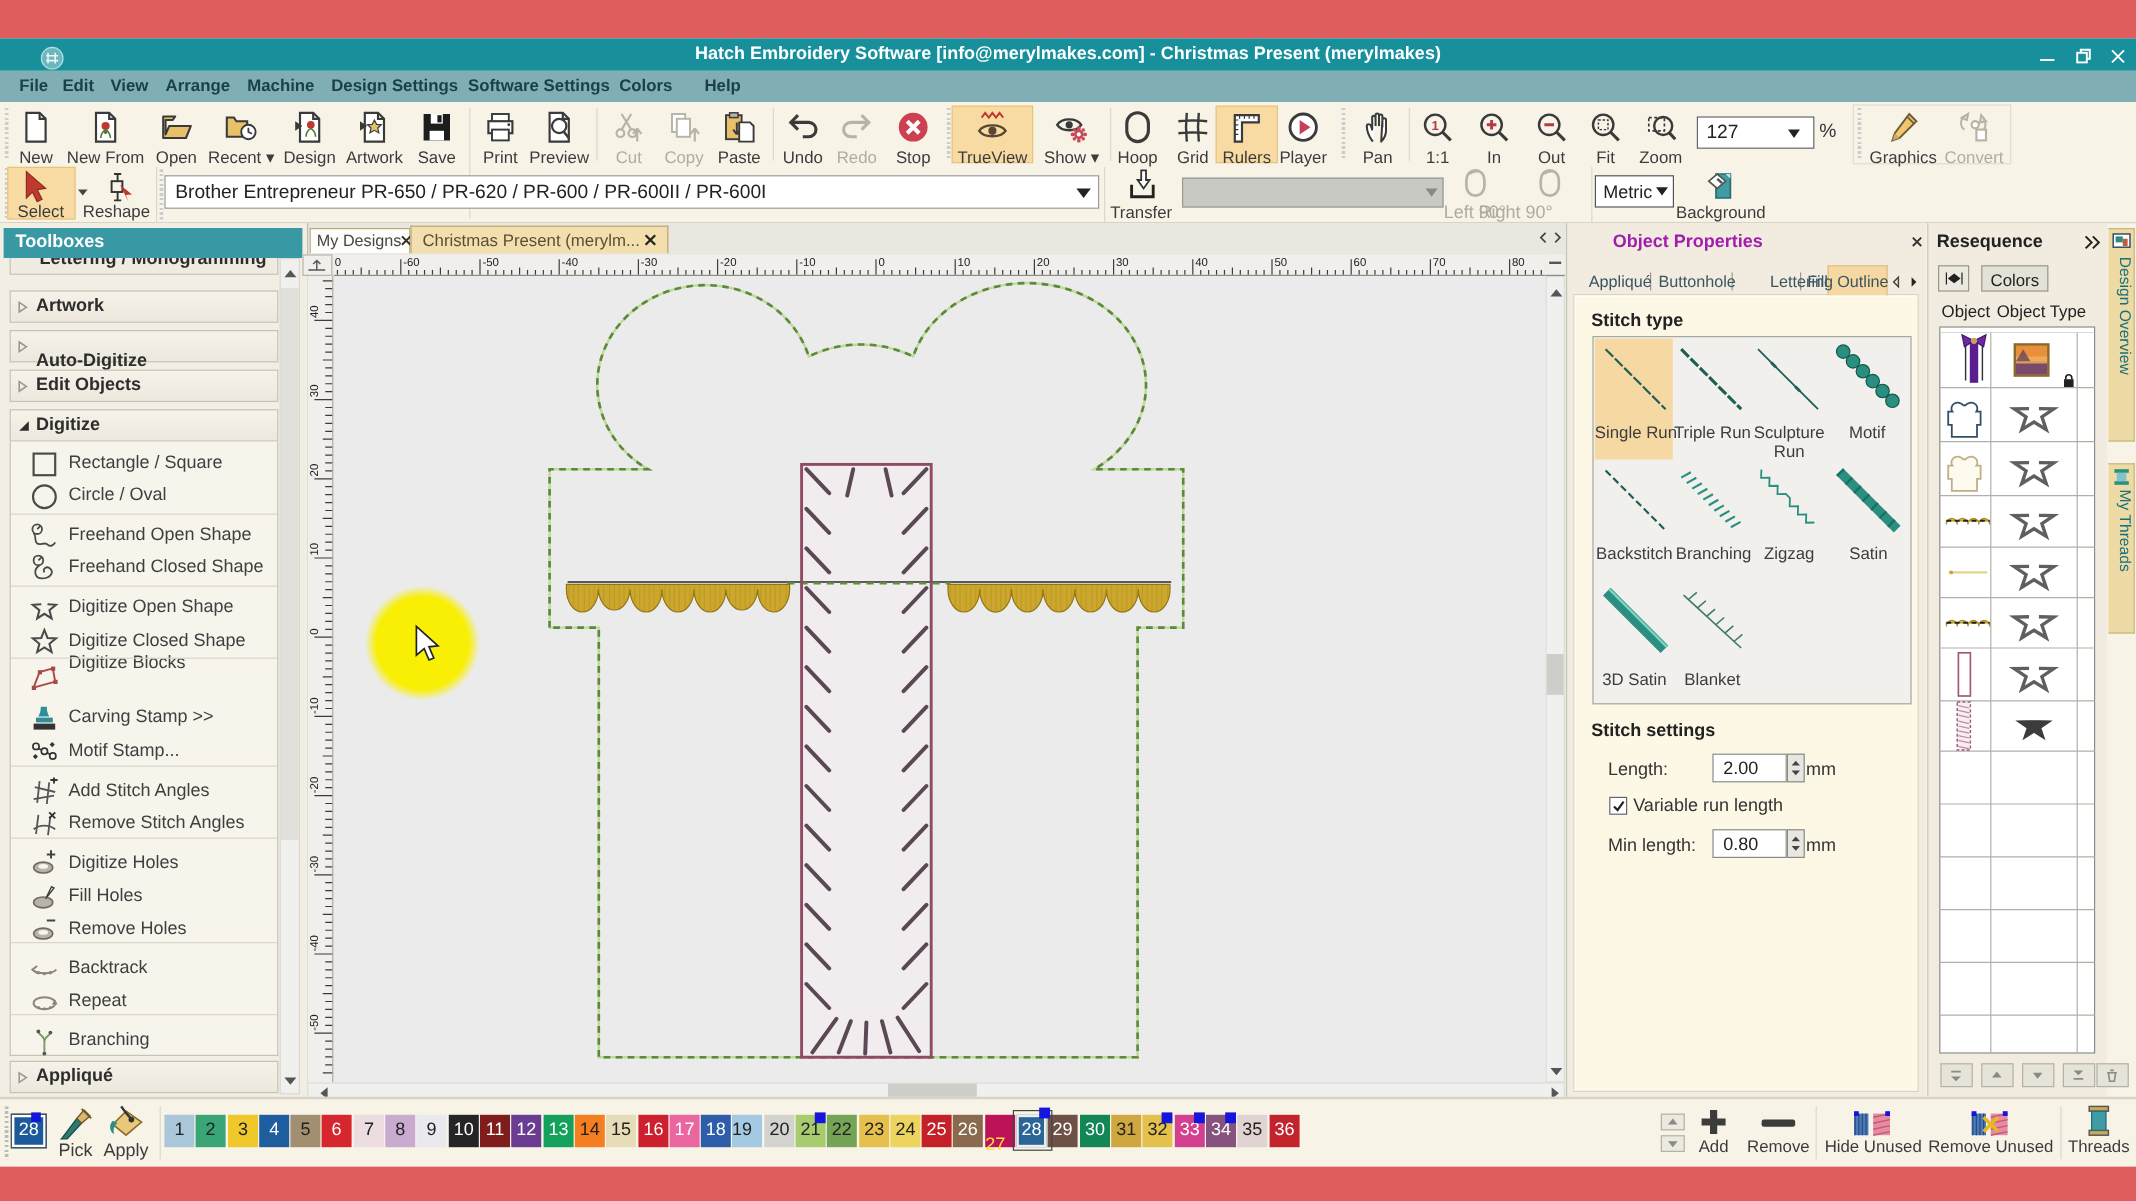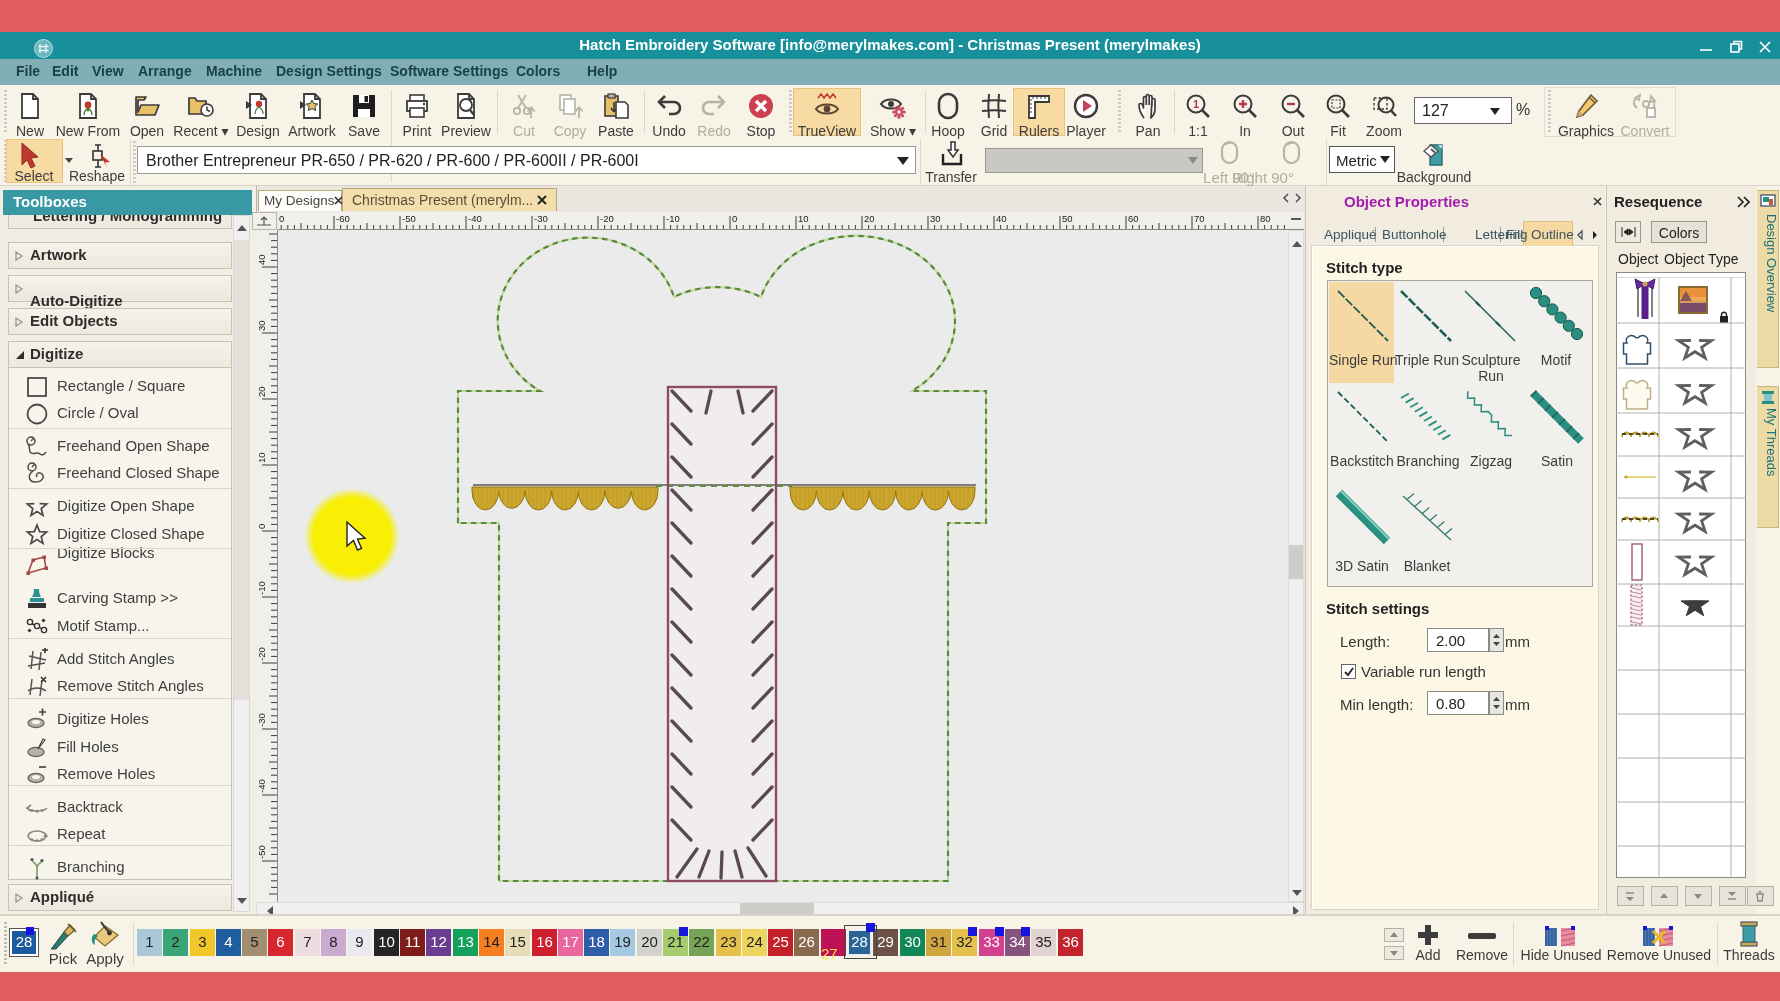--- a/index.html
+++ b/index.html
@@ -797,21 +797,21 @@
     <div class="abs" style="left:347px;top:929px;width:25px;height:27px;background:#e9e9ef;font-size:15px;color:#222;text-align:center;padding-top:4px;">9</div>
     <div class="abs" style="left:374px;top:929px;width:25px;height:27px;background:#252525;font-size:15px;color:#fff;text-align:center;padding-top:4px;">10</div>
     <div class="abs" style="left:400px;top:929px;width:25px;height:27px;background:#7f1d1d;font-size:15px;color:#fff;text-align:center;padding-top:4px;">11</div>
     <div class="abs" style="left:426px;top:929px;width:25px;height:27px;background:#6b3d92;font-size:15px;color:#fff;text-align:center;padding-top:4px;">12</div>
     <div class="abs" style="left:453px;top:929px;width:25px;height:27px;background:#13a15b;font-size:15px;color:#fff;text-align:center;padding-top:4px;">13</div>
     <div class="abs" style="left:479px;top:929px;width:25px;height:27px;background:#f57e20;font-size:15px;color:#222;text-align:center;padding-top:4px;">14</div>
     <div class="abs" style="left:505px;top:929px;width:25px;height:27px;background:#e7dcb8;font-size:15px;color:#222;text-align:center;padding-top:4px;">15</div>
     <div class="abs" style="left:532px;top:929px;width:25px;height:27px;background:#cd1f2e;font-size:15px;color:#fff;text-align:center;padding-top:4px;">16</div>
     <div class="abs" style="left:558px;top:929px;width:25px;height:27px;background:#e9679e;font-size:15px;color:#fff;text-align:center;padding-top:4px;">17</div>
     <div class="abs" style="left:584px;top:929px;width:25px;height:27px;background:#2e5ea9;font-size:15px;color:#fff;text-align:center;padding-top:4px;">18</div>
-    <div class="abs" style="left:610px;top:929px;width:25px;height:27px;background:#a5c9e2;font-size:15px;color:#222;text-align:center;padding-top:4px;">19</div>
+    <div class="abs" style="left:610px;top:929px;width:25px;height:27px;background:#a5c9e2;font-size:15px;color:#222;padding-top:4px;">19</div>
     <div class="abs" style="left:637px;top:929px;width:25px;height:27px;background:#d2d2cf;font-size:15px;color:#222;text-align:center;padding-top:4px;">20</div>
     <div class="abs" style="left:663px;top:929px;width:25px;height:27px;background:#a6cc6e;font-size:15px;color:#222;text-align:center;padding-top:4px;">21</div>
     <div class="abs" style="left:679px;top:927px;width:9px;height:9px;background:#1515dd;"></div>
     <div class="abs" style="left:689px;top:929px;width:25px;height:27px;background:#76a456;font-size:15px;color:#222;text-align:center;padding-top:4px;">22</div>
     <div class="abs" style="left:716px;top:929px;width:25px;height:27px;background:#e5c04c;font-size:15px;color:#222;text-align:center;padding-top:4px;">23</div>
     <div class="abs" style="left:742px;top:929px;width:25px;height:27px;background:#ecd45e;font-size:15px;color:#222;text-align:center;padding-top:4px;">24</div>
     <div class="abs" style="left:768px;top:929px;width:25px;height:27px;background:#c32127;font-size:15px;color:#fff;text-align:center;padding-top:4px;">25</div>
     <div class="abs" style="left:794px;top:929px;width:25px;height:27px;background:#8a6a4e;font-size:15px;color:#fff;text-align:center;padding-top:4px;">26</div>
     <div class="abs" style="left:821px;top:929px;width:25px;height:27px;background:#bd1255;font-size:15px;color:#fde047;text-align:left;padding-top:16px;">27</div>
     <div class="abs" style="left:847px;top:929px;width:25px;height:27px;background:#2a6597;font-size:15px;color:#fff;text-align:center;padding-top:4px;">28</div>

